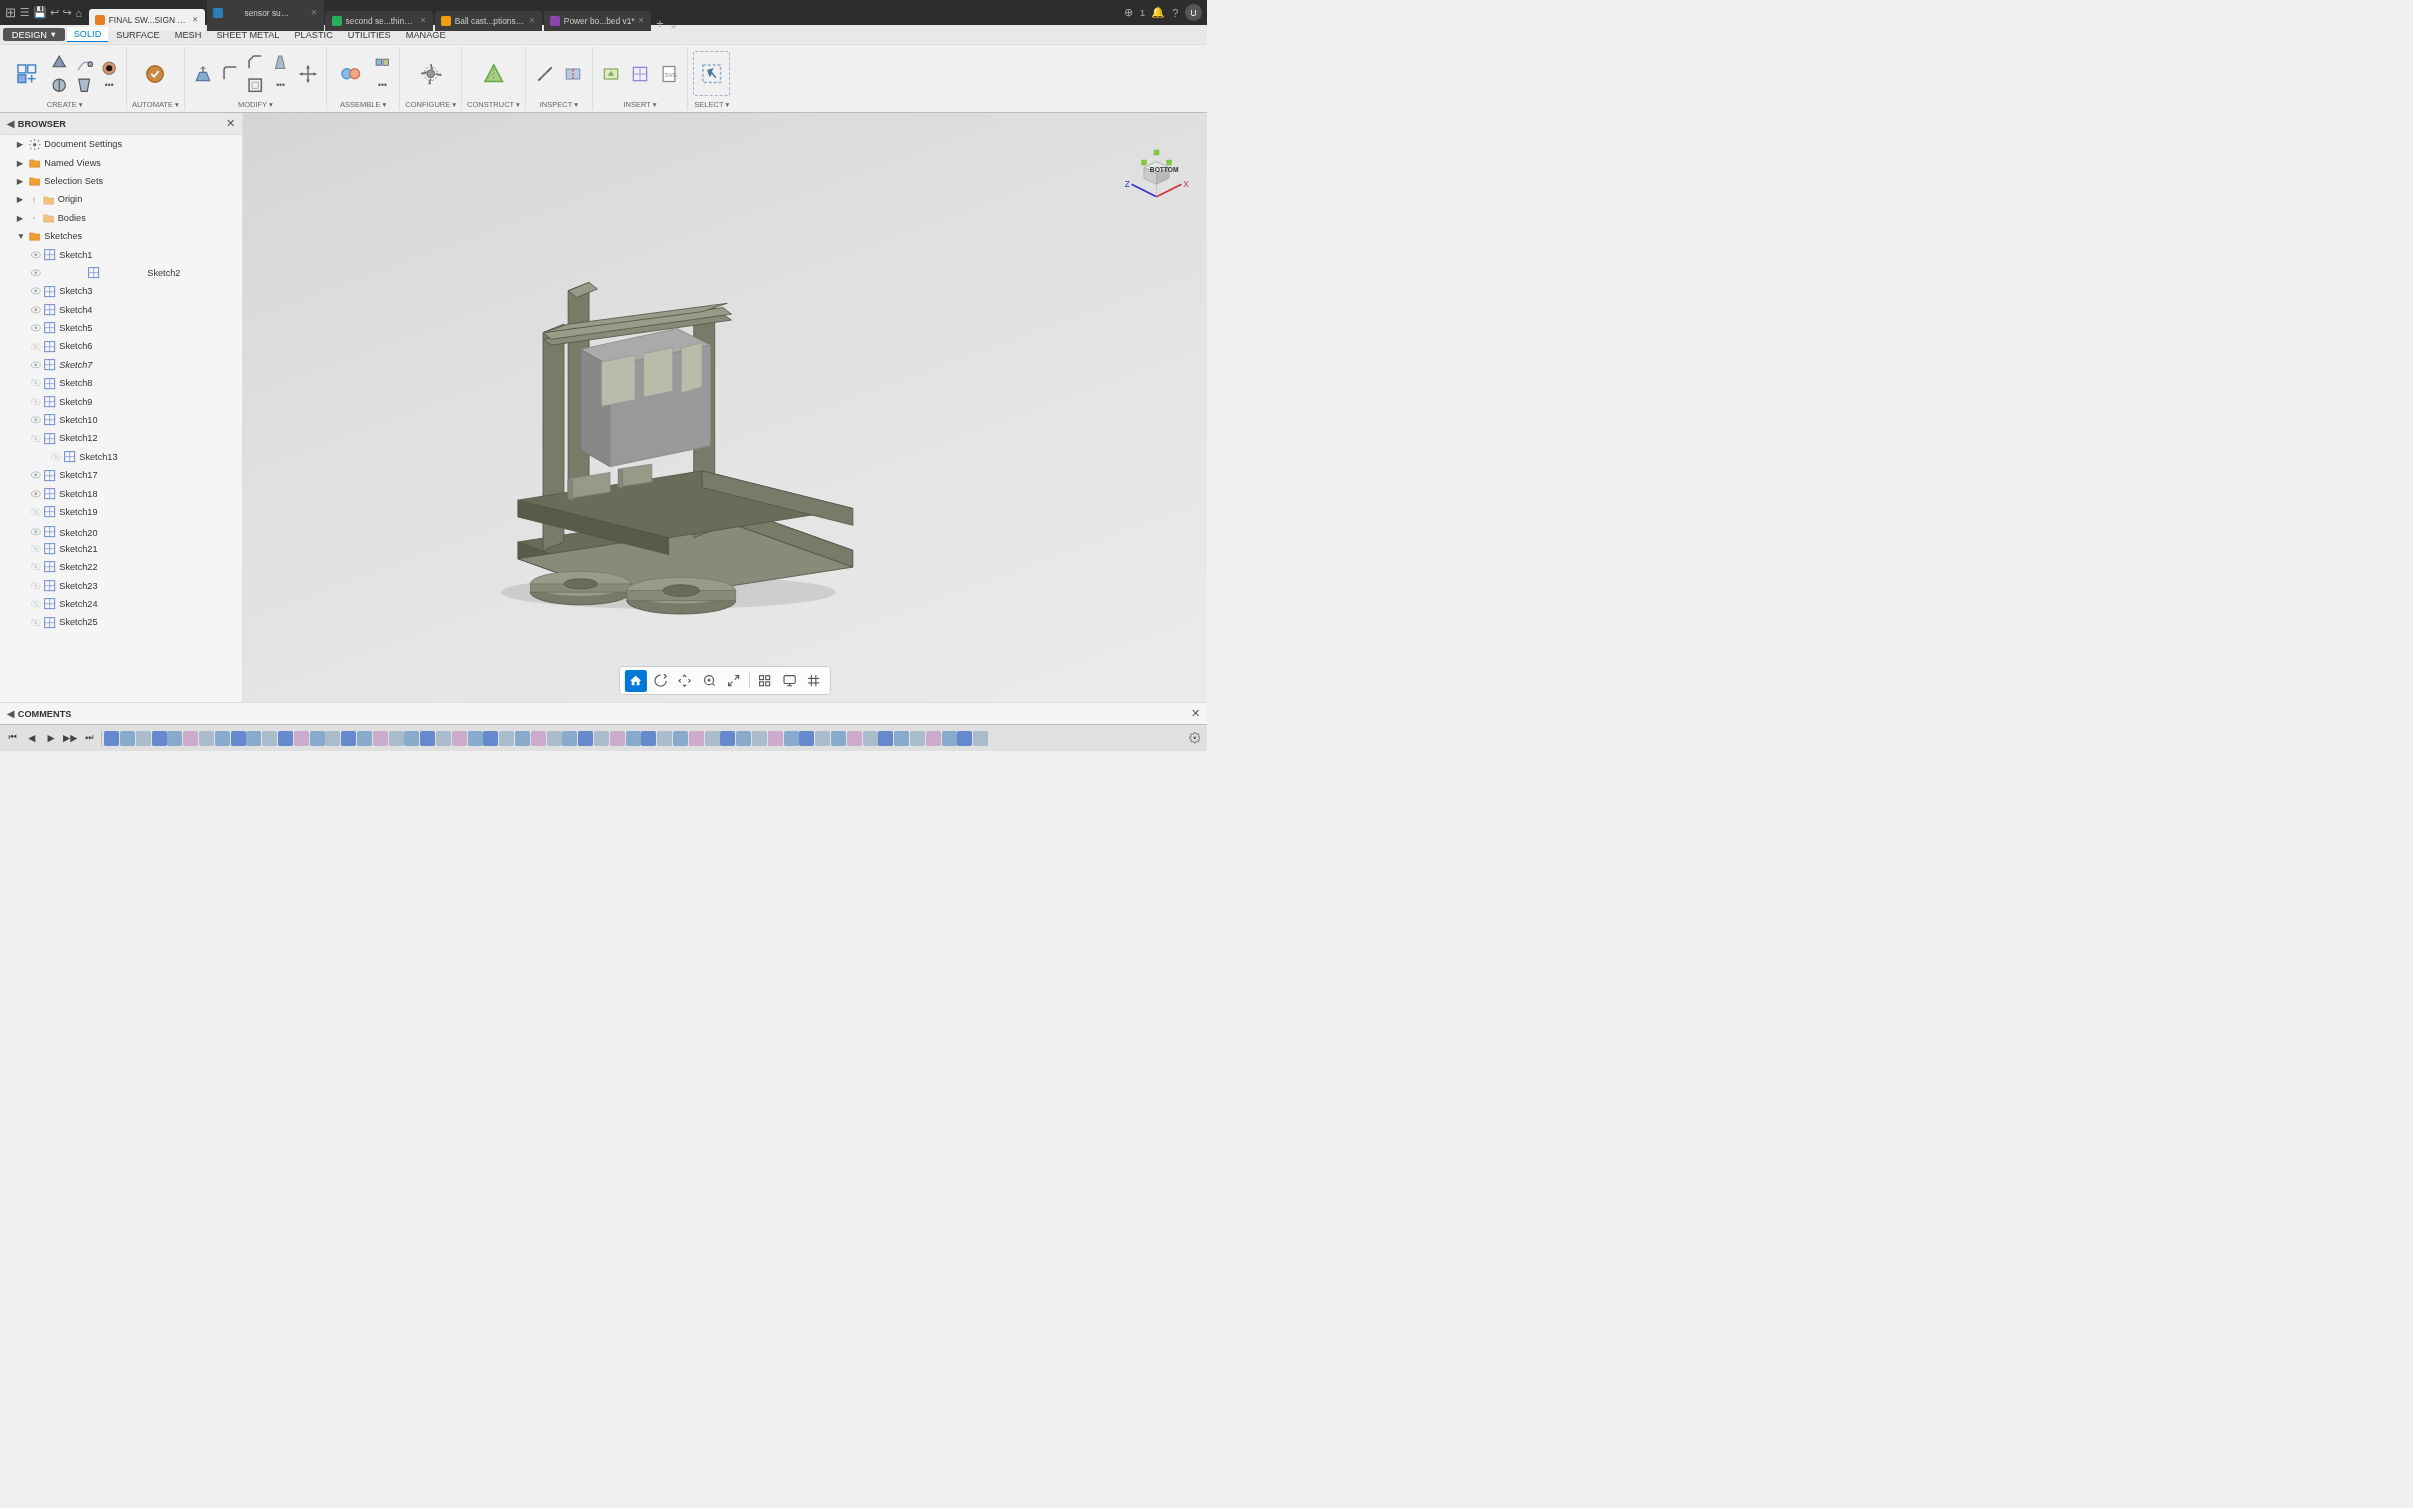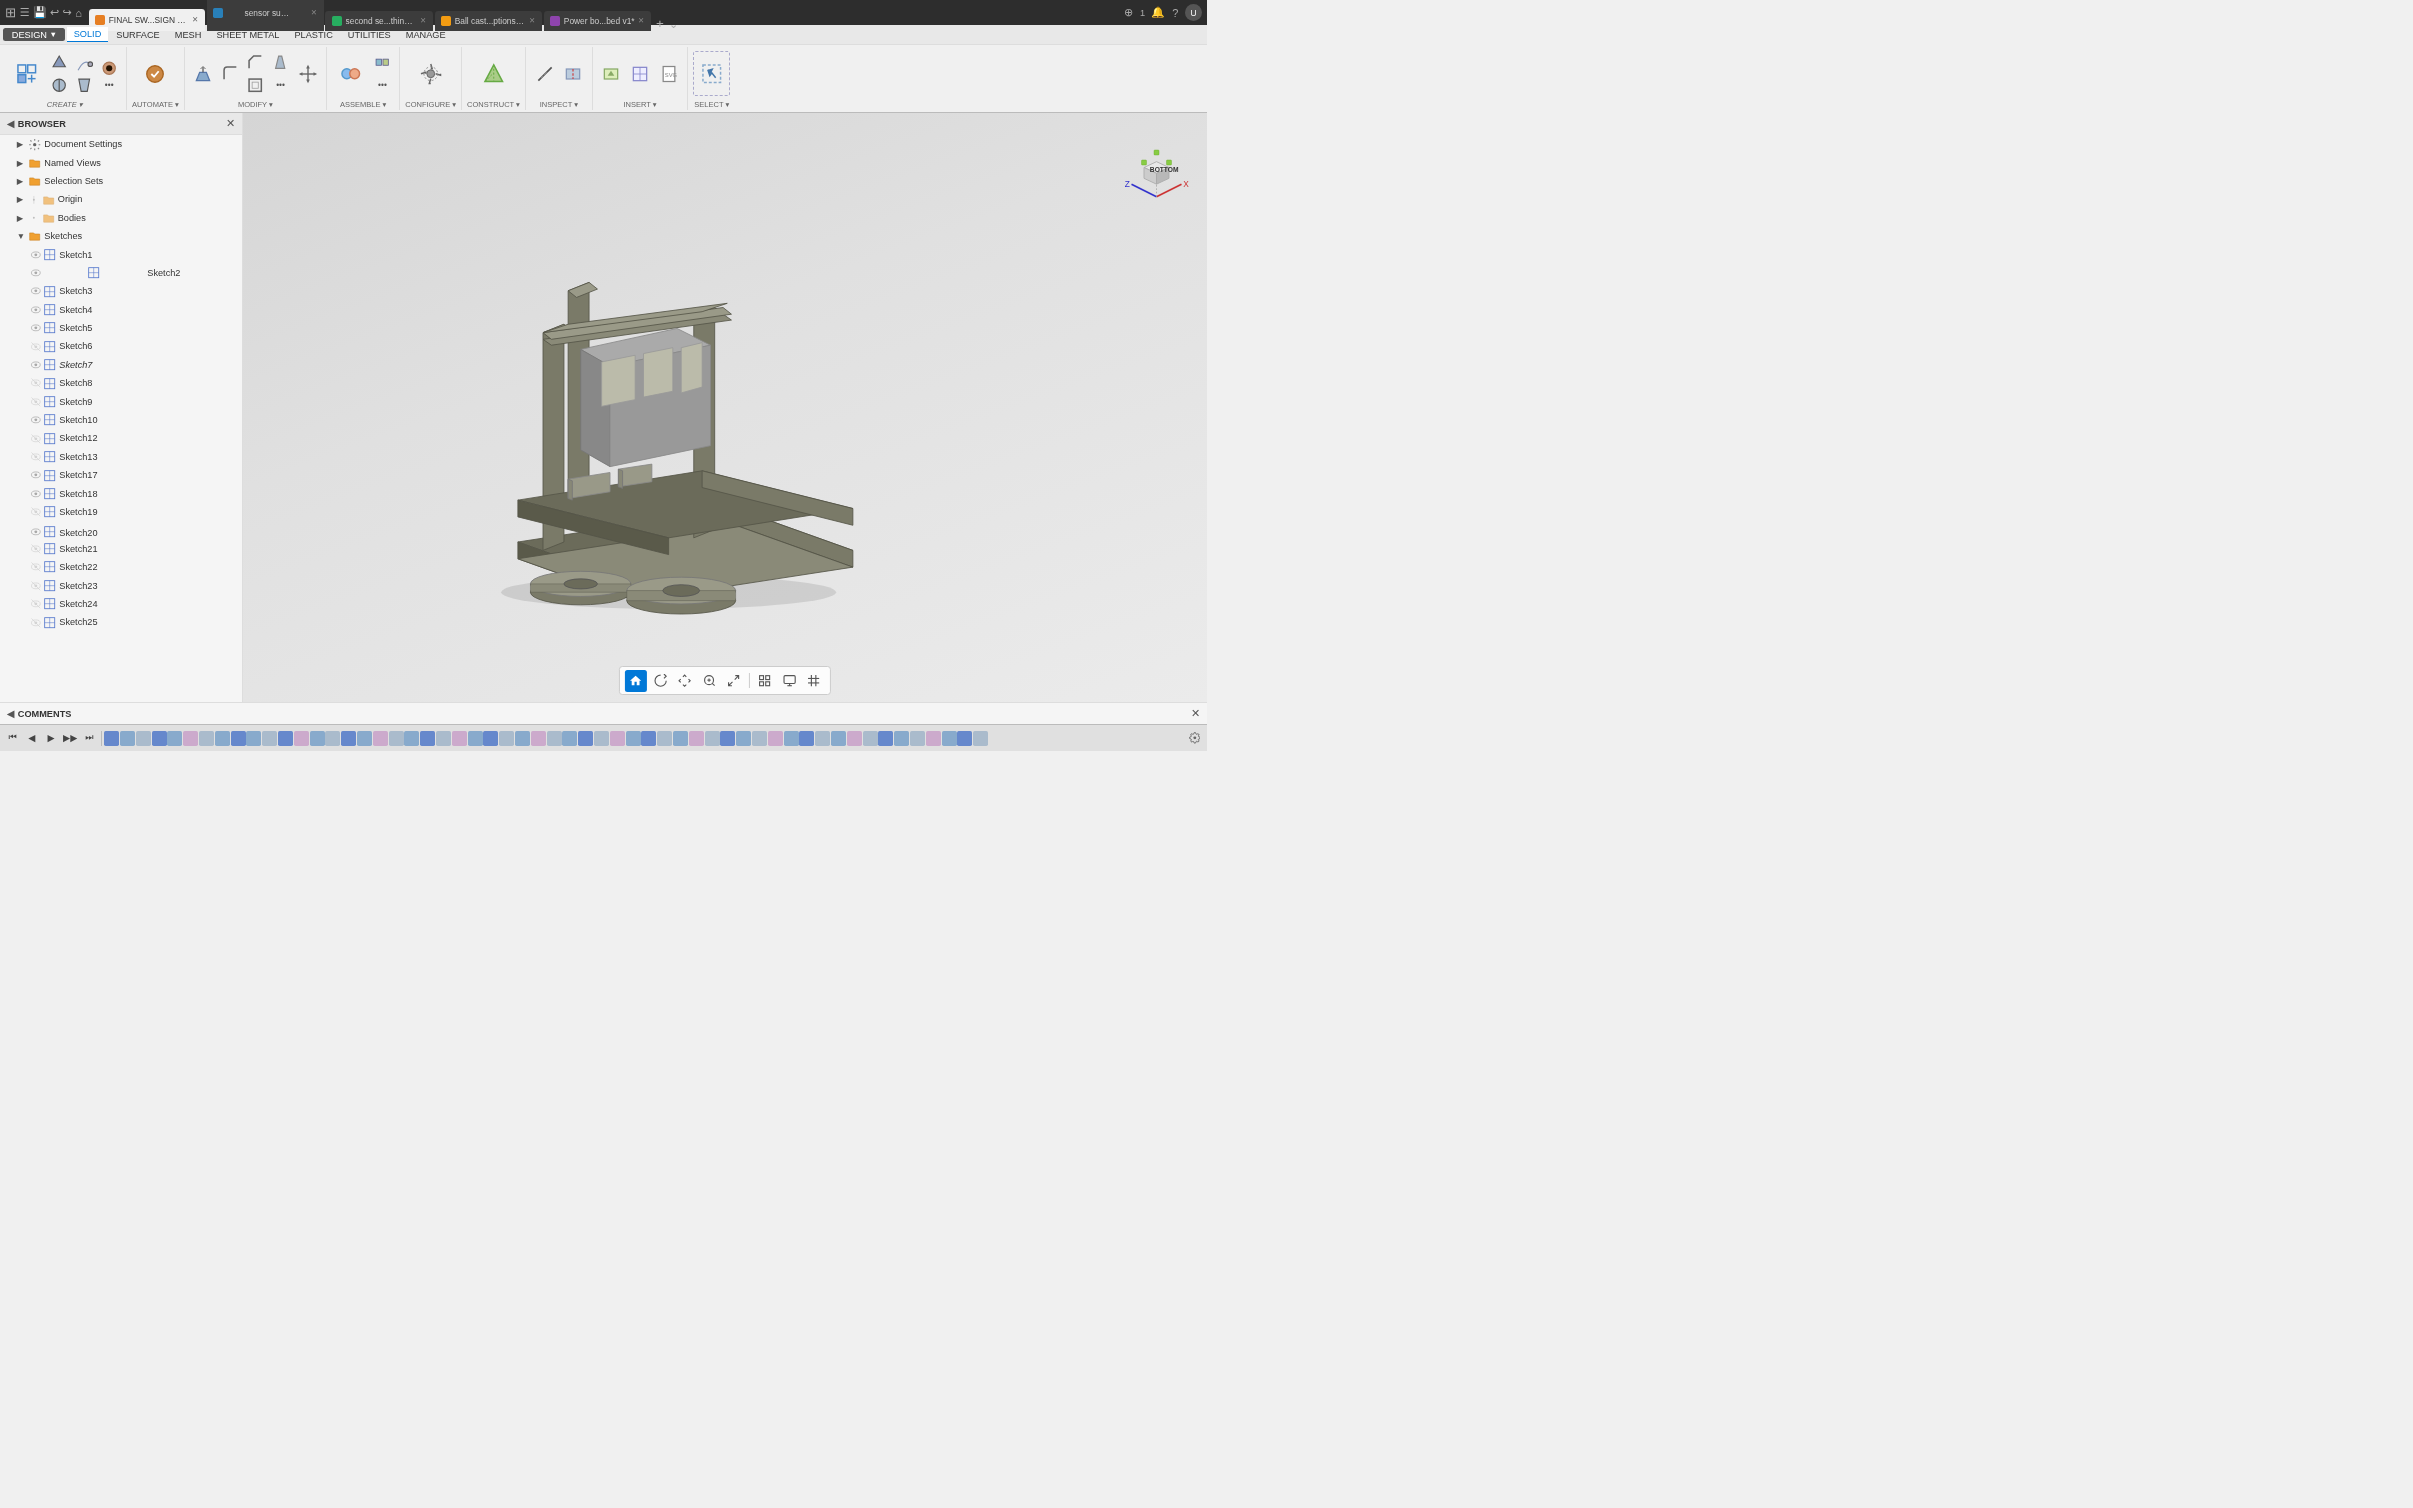--- a/index.html
+++ b/index.html
@@ -140,21 +140,21 @@
         <div style="display:flex;flex-direction:column;gap:0.8px;">
           <div style="width:23.5px;height:22px;display:flex;align-items:center;justify-content:center;cursor:pointer;border-radius:2.5px;">
             <svg width="18.4" height="18.4" viewBox="0 0 24 24" fill="none">
                 <circle cx="12" cy="12" r="8" fill="#cc9977" stroke="#aa7755" stroke-width="1.5"></circle>
                 <circle cx="12" cy="12" r="4" fill="#221100"></circle>
               </svg>
           </div>
           <div style="width:23.5px;height=22px;display:flex;align-items:center;justify-content:center;cursor:pointer;border-radius:2.5px;font-size:8.4px;color:#555;">•••</div>
         </div>
       </div>
-      <div style="font-size:7.5px;color:#666;padding-top:0.8px;font-style:italic;">CREATE ▾</div>
+      <div style="font-size:7.5px;color:#666;padding-top:0.8px;">CREATE ▾</div>
     </div>
 
     <div style="display:flex;flex-direction:column;align-items:center;padding:1.7px 5px;border-right:0.8px solid #ddd;min-width:42px;">
       <div style="display:flex;gap:1.7px;align-items:center;flex:1;">
         <div style="width:32px;height:45px;display:flex;flex-direction:column;align-items:center;justify-content:center;cursor:pointer;border-radius:2.5px;">
           <svg width="22" height="22" viewBox="0 0 24 24" fill="none">
               <circle cx="12" cy="12" r="9" fill="#cc8844" stroke="#aa6622" stroke-width="1.5"></circle>
               <path d="M8 12 L11 15 L16 9" stroke="white" stroke-width="2" fill="none"></path>
             </svg>
         </div>
@@ -532,21 +532,21 @@
       <circle cx="12" cy="12" r="3" fill="#888"></circle>
       <line x1="3" y1="3" x2="21" y2="21" stroke="#888" stroke-width="1.5"></line>
     </svg>
     <svg width="13.4" height="13.4" viewBox="0 0 24 24" style="margin-right:2.5px;">
       <rect x="3" y="3" width="18" height="18" fill="none" stroke="#5577cc" stroke-width="1.5"></rect>
       <line x1="3" y1="12" x2="21" y2="12" stroke="#5577cc" stroke-width="1"></line>
       <line x1="12" y1="3" x2="12" y2="21" stroke="#5577cc" stroke-width="1"></line>
     </svg>
     <span style="font-size:9.2px;color:#333;">Sketch12</span>
   </div>
-          <div style="display: flex; align-items: center; padding: 1.7px 3.4px 1.7px 30px; cursor: pointer; height: 18.4px;">
+          <div style="display: flex; align-items: center; padding: 1.7px 3.4px 1.7px 30px; cursor: pointer; height: 18.4px; margin-left: 20px;">
     <svg width="11.7" height="11.7" viewBox="0 0 24 24" fill="none" style="margin-right:1.7px;opacity:0.3;">
       <ellipse cx="12" cy="12" rx="9" ry="6" stroke="#888" stroke-width="1.5" fill="none"></ellipse>
       <circle cx="12" cy="12" r="3" fill="#888"></circle>
       <line x1="3" y1="3" x2="21" y2="21" stroke="#888" stroke-width="1.5"></line>
     </svg>
     <svg width="13.4" height="13.4" viewBox="0 0 24 24" style="margin-right:2.5px;">
       <rect x="3" y="3" width="18" height="18" fill="none" stroke="#5577cc" stroke-width="1.5"></rect>
       <line x1="3" y1="12" x2="21" y2="12" stroke="#5577cc" stroke-width="1"></line>
       <line x1="12" y1="3" x2="12" y2="21" stroke="#5577cc" stroke-width="1"></line>
     </svg>

